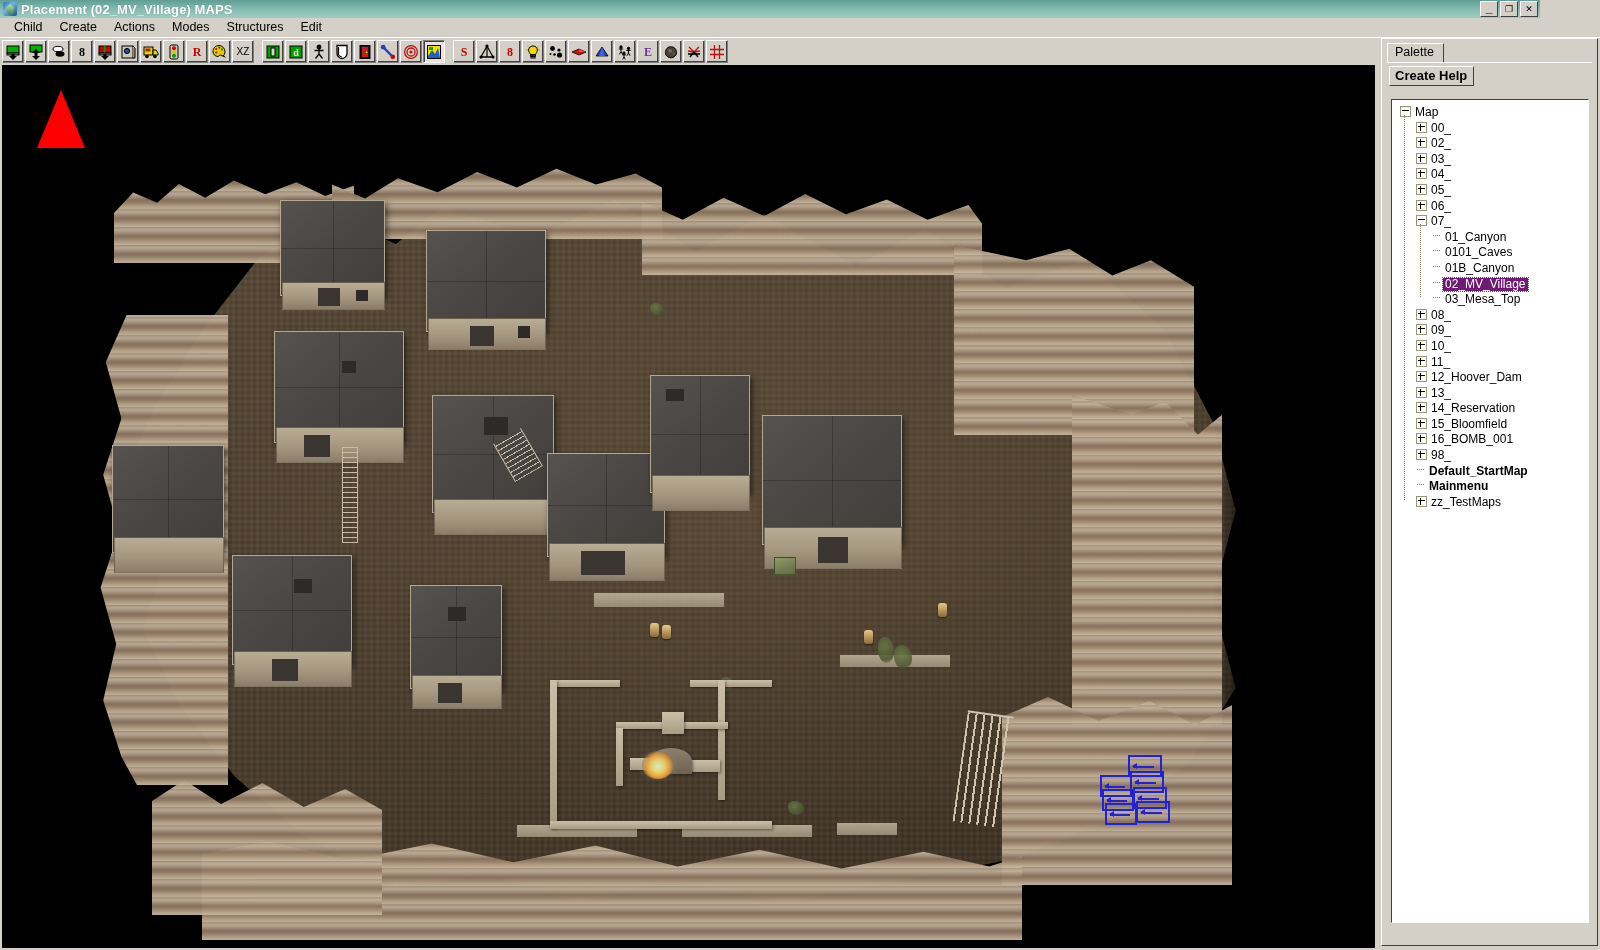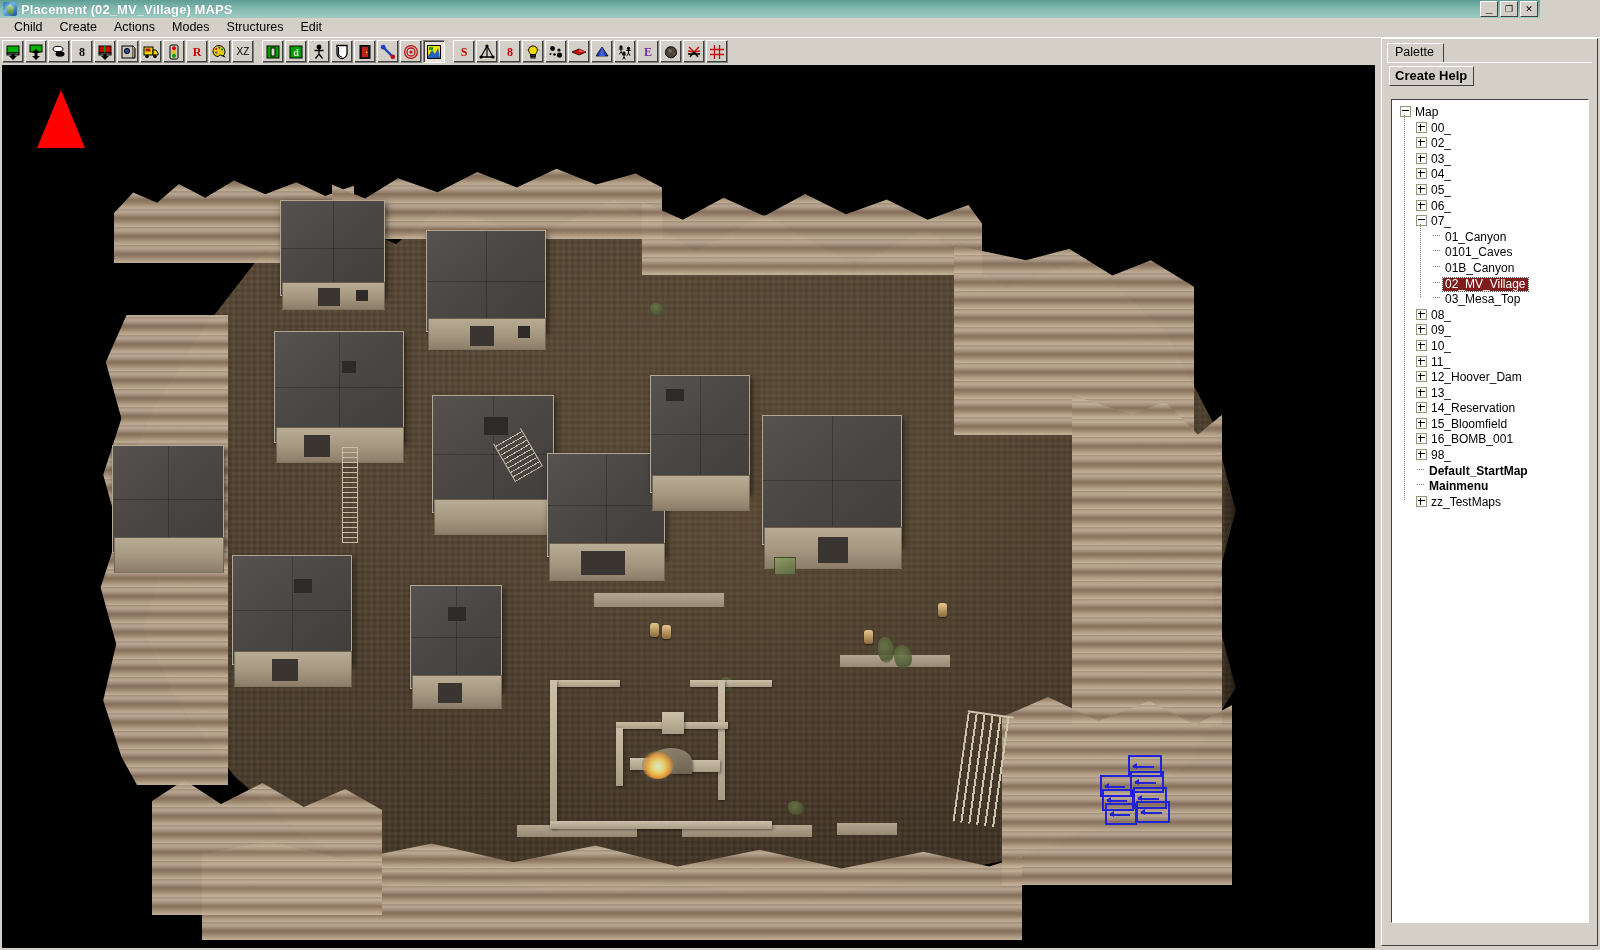--- a/index.html
+++ b/index.html
@@ -276,21 +276,21 @@
   }
   .tdot{
     width:9px;height:9px;flex:none;margin-right:2px;position:relative;
   }
   .tdot:before{
     content:"";position:absolute;left:1px;top:4px;width:7px;
     border-top:1px dotted #8a8060;
   }
   .tlbl{padding:0 2px;line-height:13px;}
   .trow.sel .tlbl{
-    background:#7f1d1d;color:#fff;outline:1px dotted #555;
+    background:#701a75;color:#fff;outline:1px dotted #555;
   }
   .trow.bold .tlbl{font-weight:bold;}
   .vline{
     position:absolute;width:1px;
     background-image:linear-gradient(0deg,#8a8060 50%, rgba(0,0,0,0) 50%);
     background-size:1px 2px;
   }
 </style>
 </head>
 <body>

